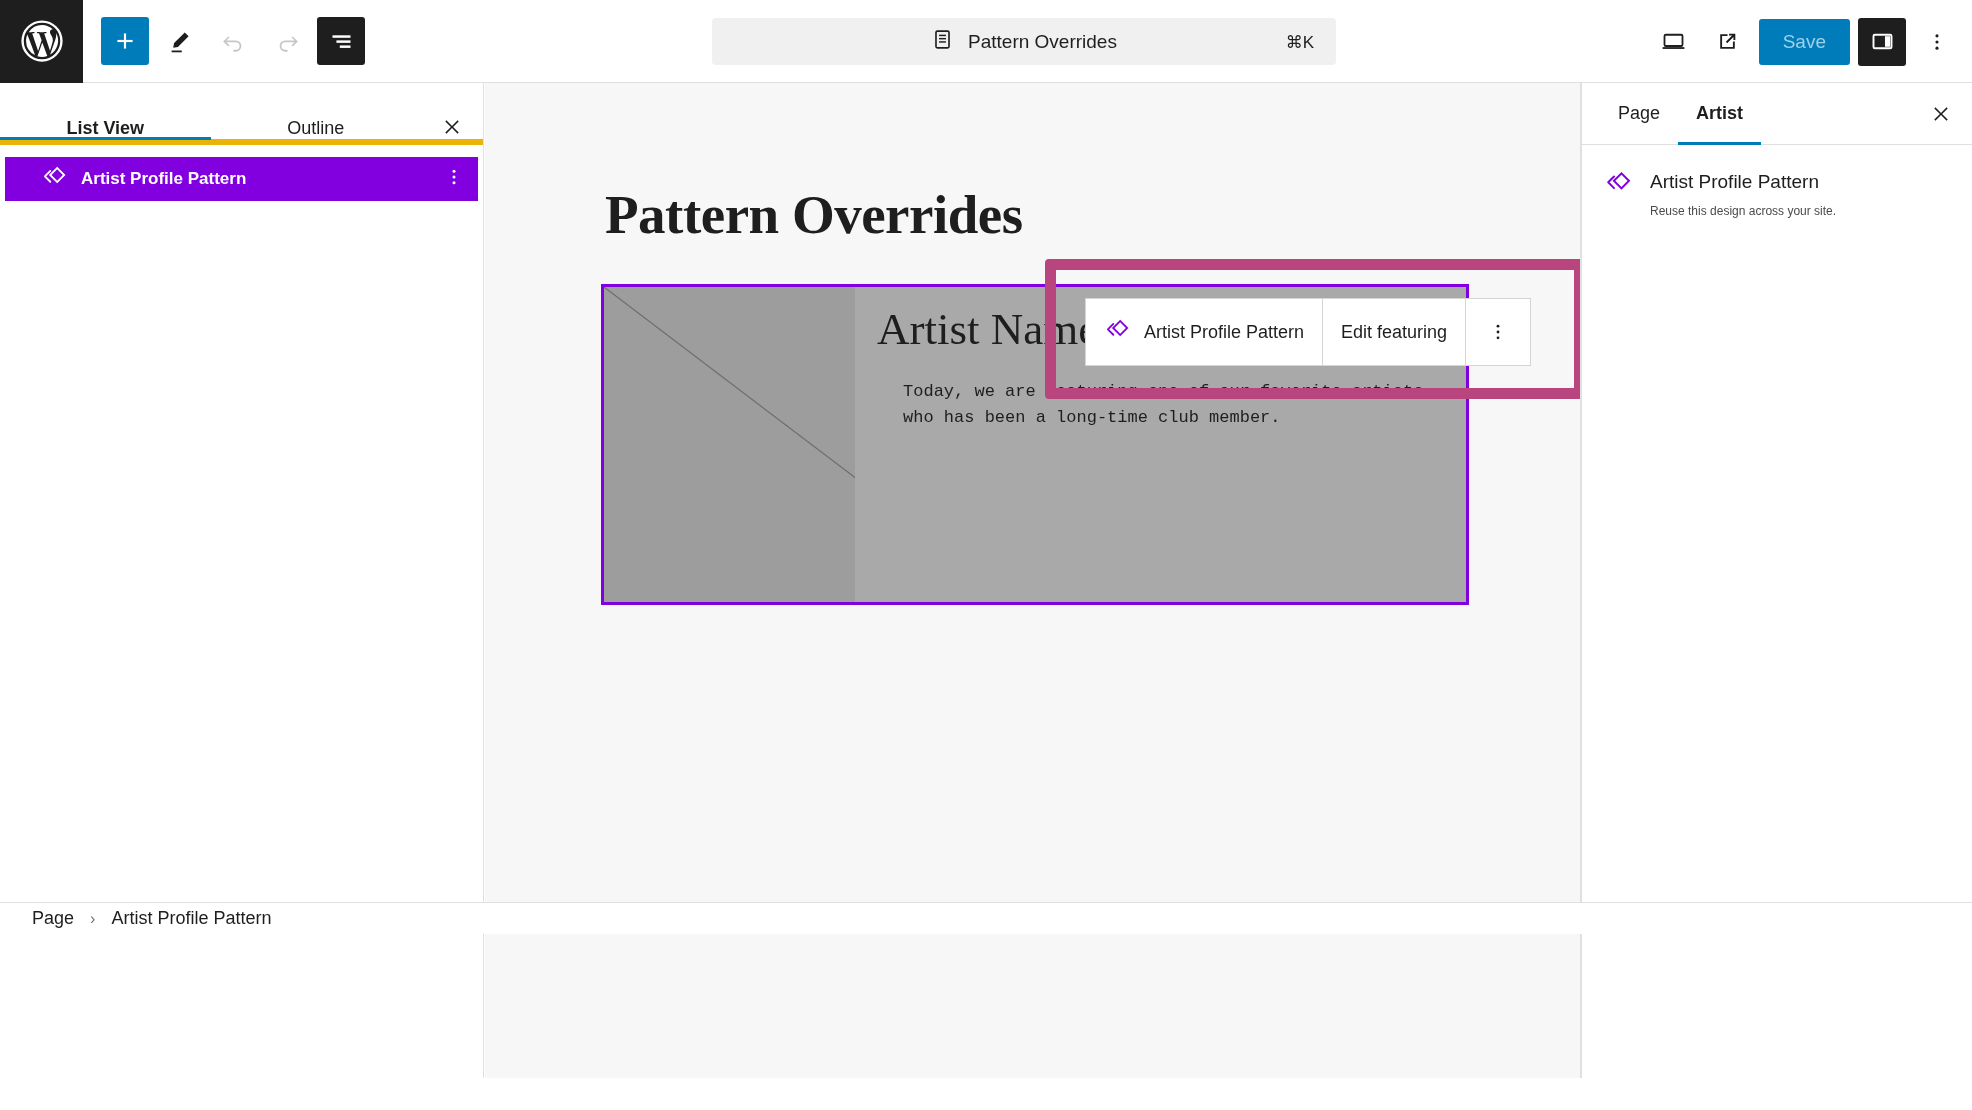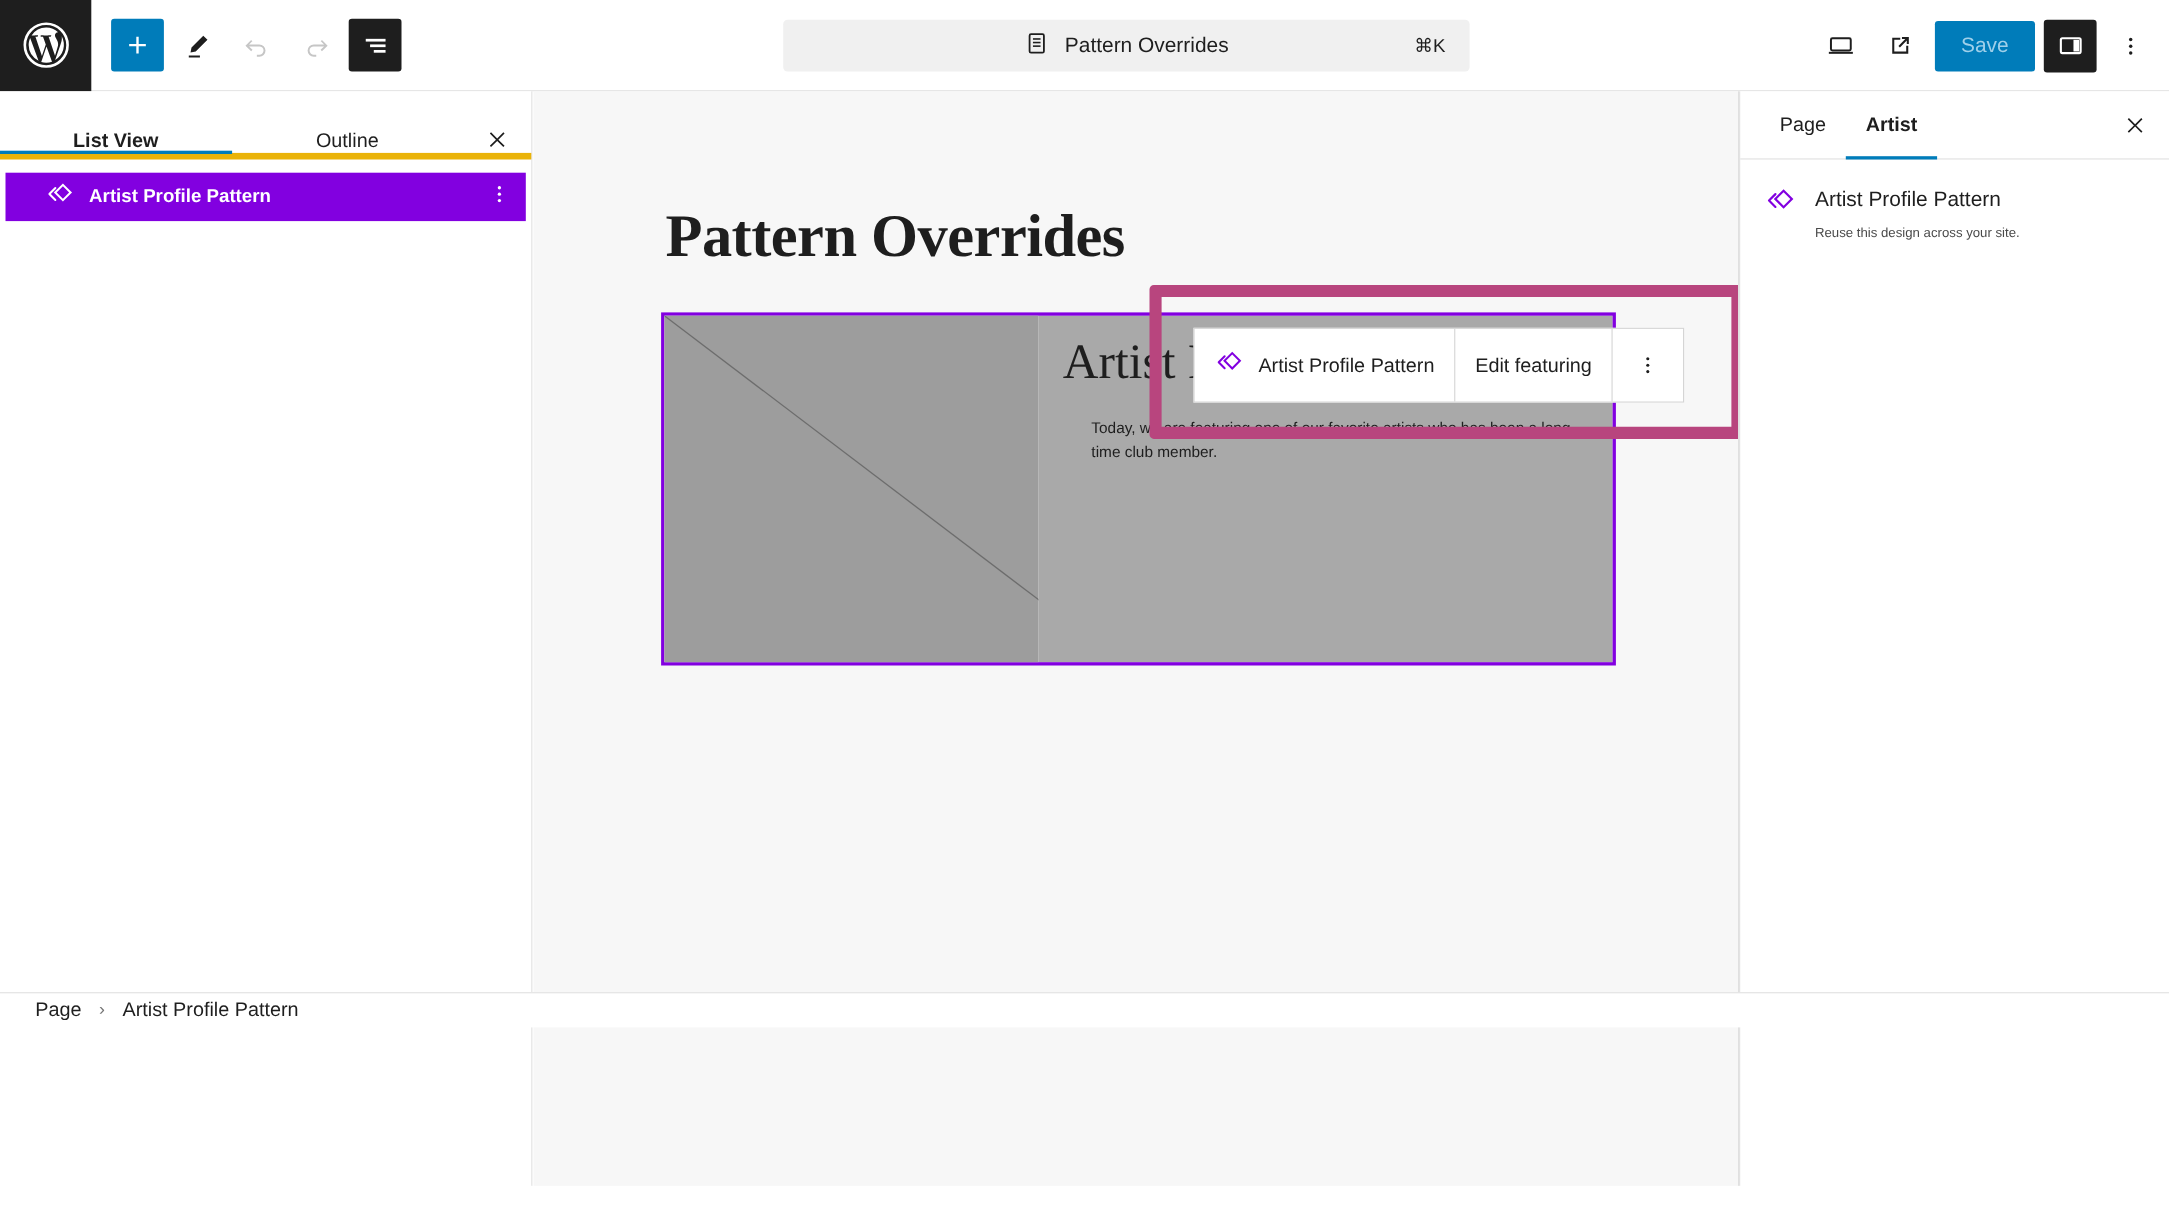--- a/index.html
+++ b/index.html
@@ -160,22 +160,22 @@
     background: #a9a9a9;
     padding: 20px 24px 0 22px;
   }
   .pb-heading {
     font-family: "Liberation Serif", serif;
     font-size: 45px; line-height: 1.02; font-weight: 400;
     color: #1e1e1e;
   }
   .pb-para {
     margin-top: 26px;
-    font-family: Liberation Sans, sans-serif;
-    font-size: 14px; line-height: 1.52;
+    font-family: Liberation Mono, monospace;
+    font-size: 17px; line-height: 1.52;
     color: #1e1e1e;
     margin-left: 26px;
   }
 
   
   .block-toolbar {
     position: absolute; left: 600px; top: 215px;
     height: 68px;
     background: #ffffff;
     border: 1px solid #d5d5d5;

